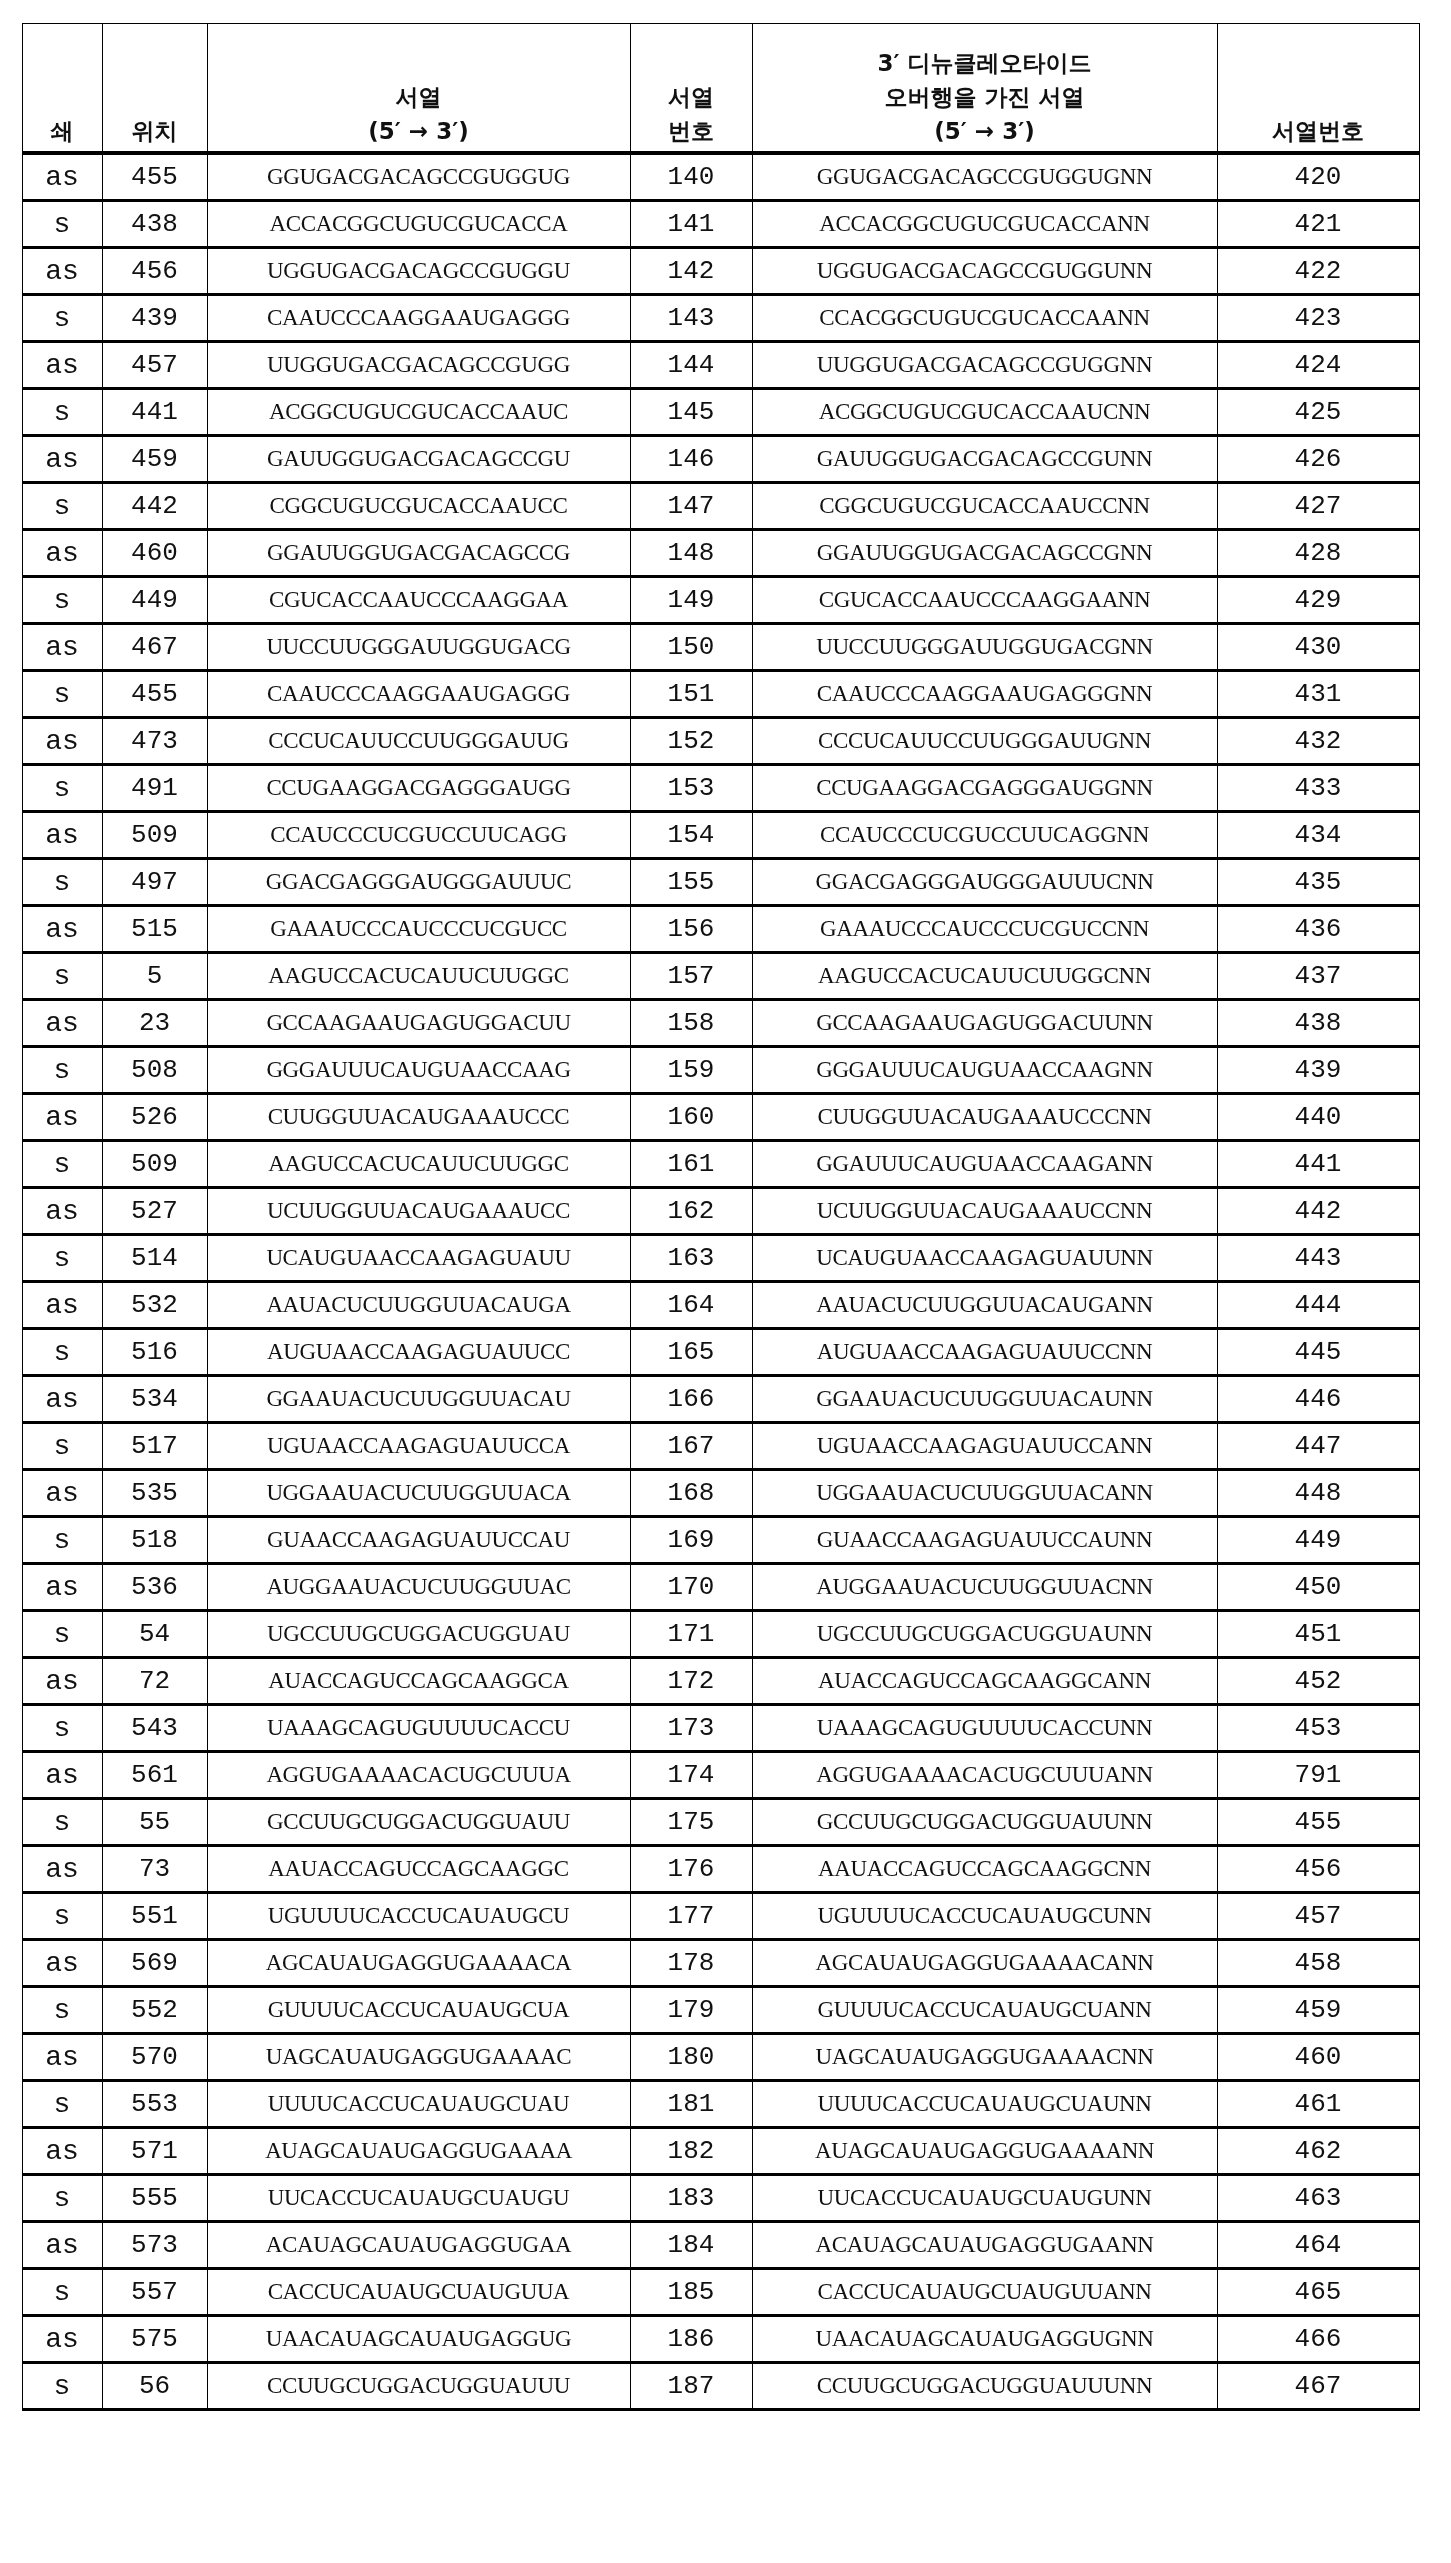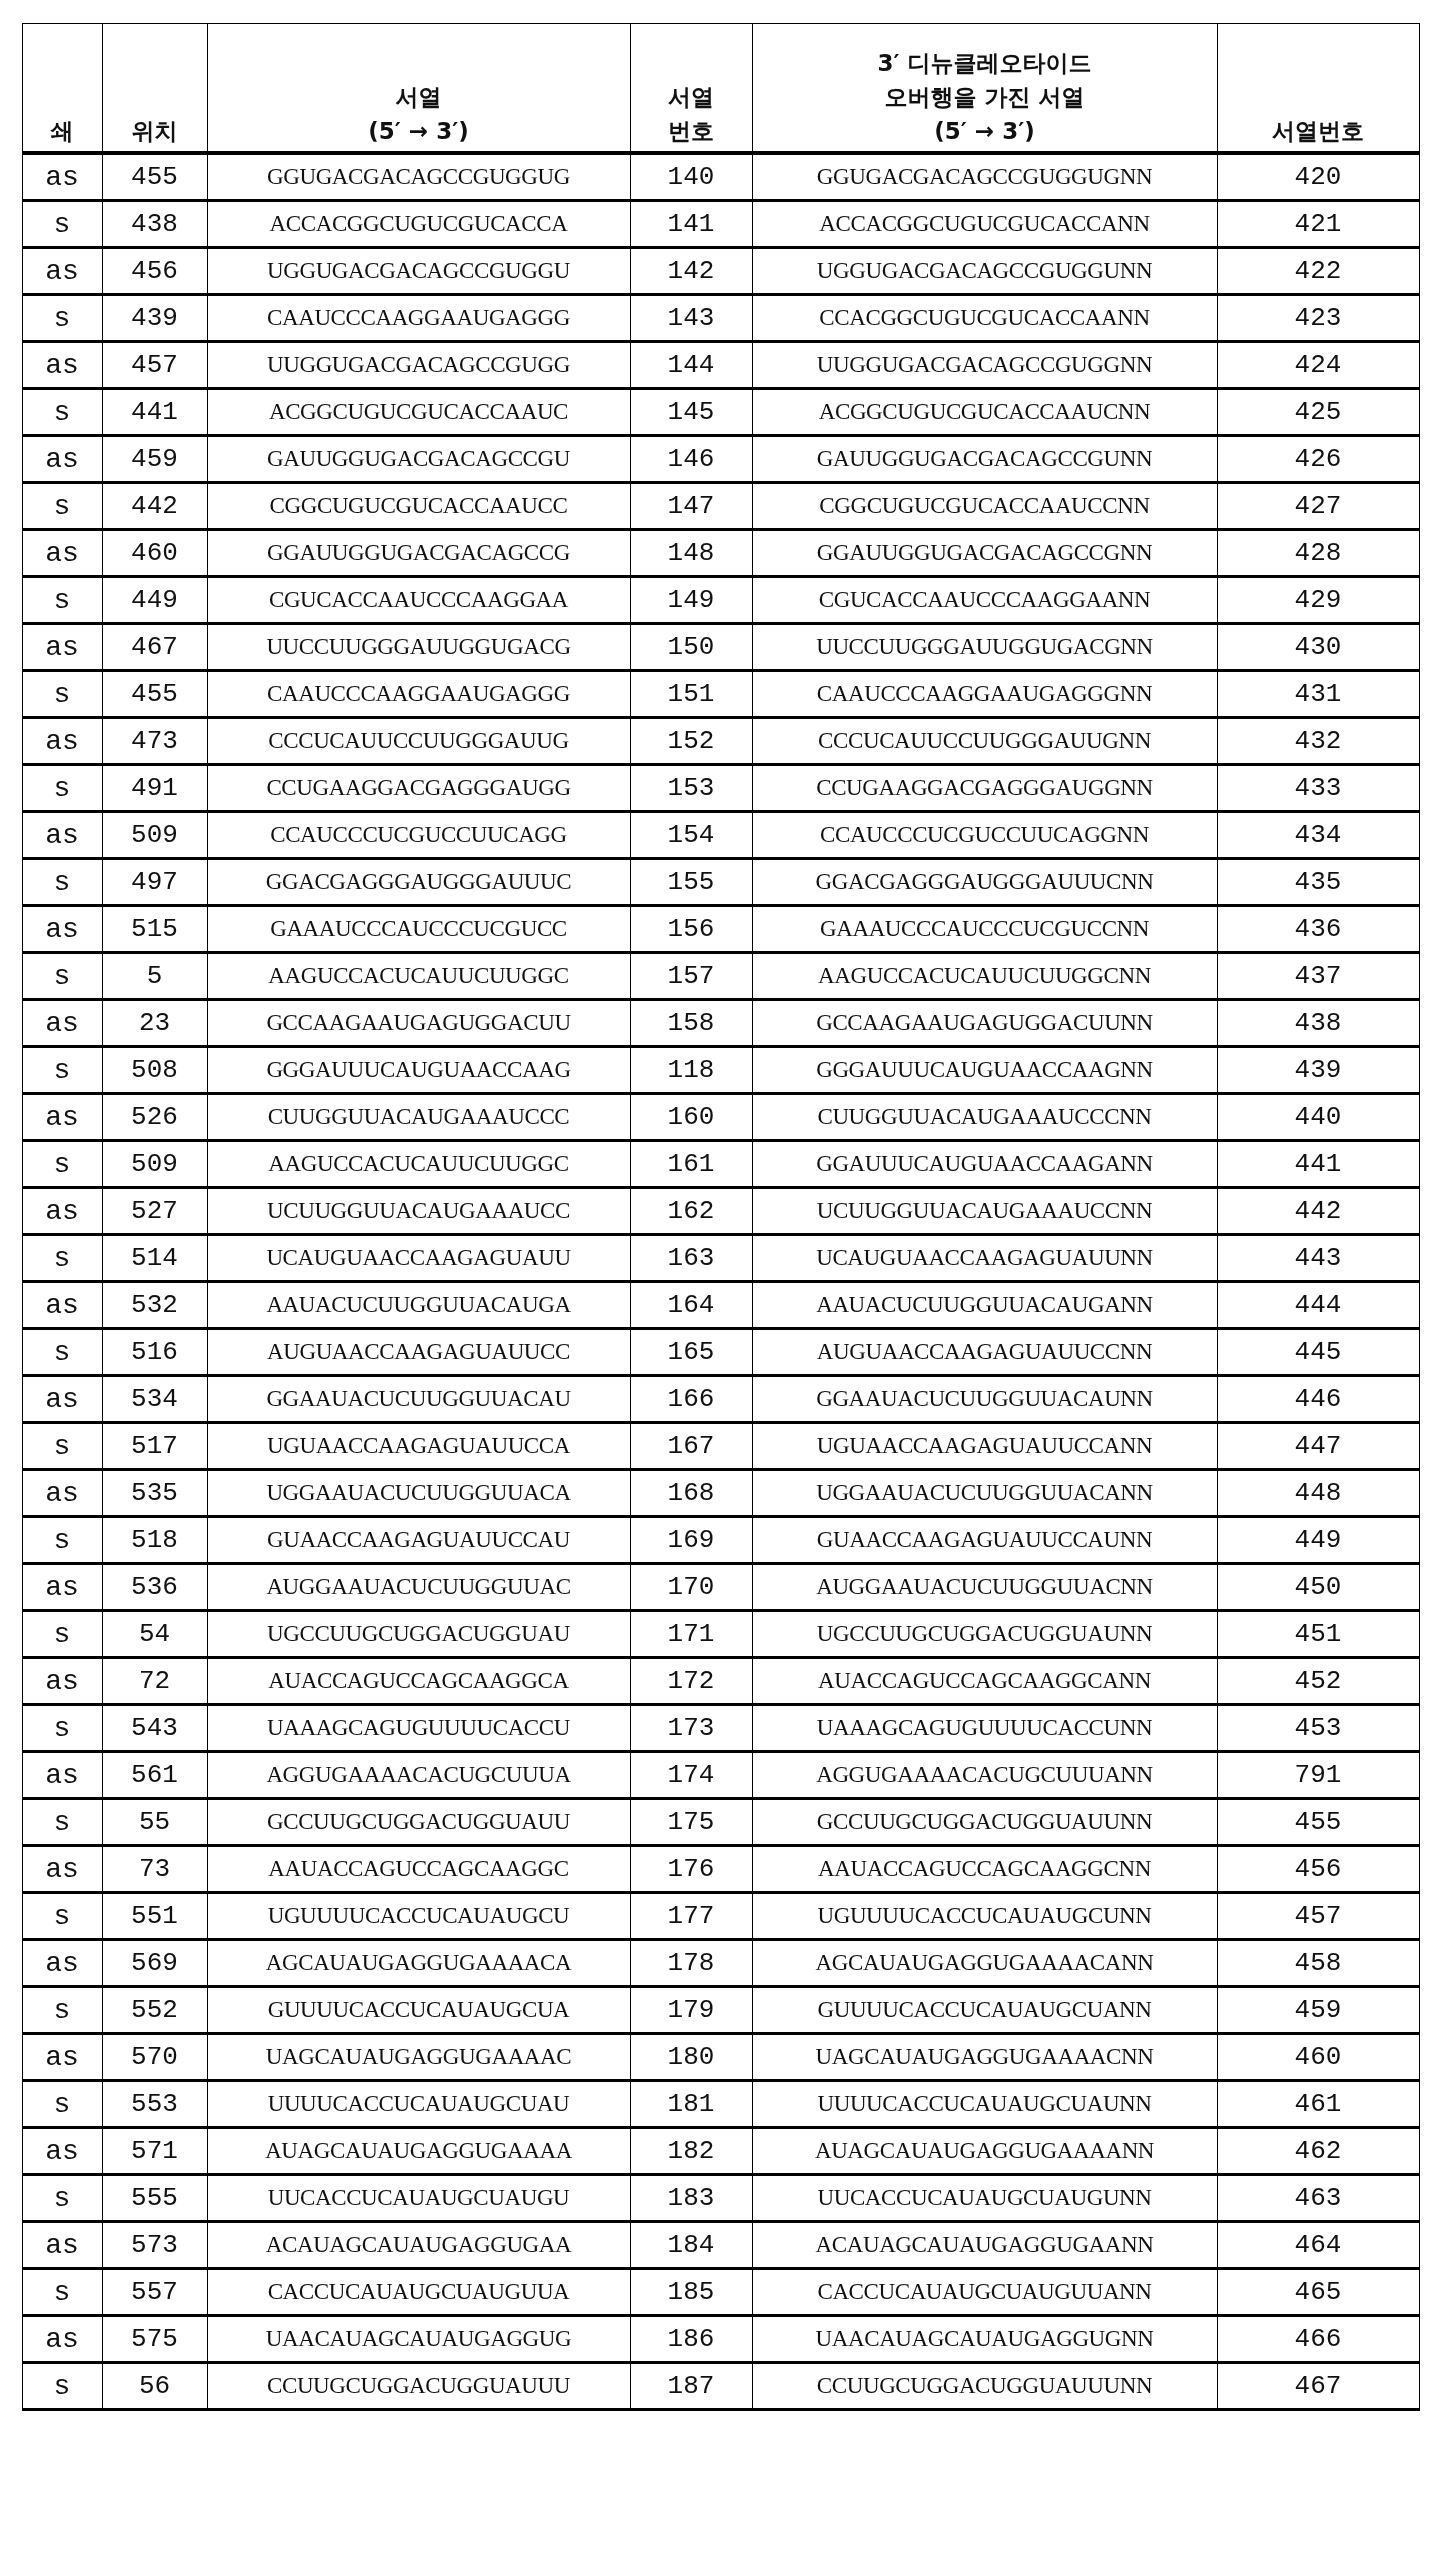--- a/index.html
+++ b/index.html
@@ -228,21 +228,21 @@
     <td>23</td>
     <td class="seqcell">GCCAAGAAUGAGUGGACUU</td>
     <td>158</td>
     <td class="seqcell">GCCAAGAAUGAGUGGACUUNN</td>
     <td>438</td>
   </tr>
         <tr>
     <td class="strand">s</td>
     <td>508</td>
     <td class="seqcell">GGGAUUUCAUGUAACCAAG</td>
-    <td>118</td>
+    <td>159</td>
     <td class="seqcell">GGGAUUUCAUGUAACCAAGNN</td>
     <td>439</td>
   </tr>
         <tr>
     <td class="strand">as</td>
     <td>526</td>
     <td class="seqcell">CUUGGUUACAUGAAAUCCC</td>
     <td>160</td>
     <td class="seqcell">CUUGGUUACAUGAAAUCCCNN</td>
     <td>440</td>

